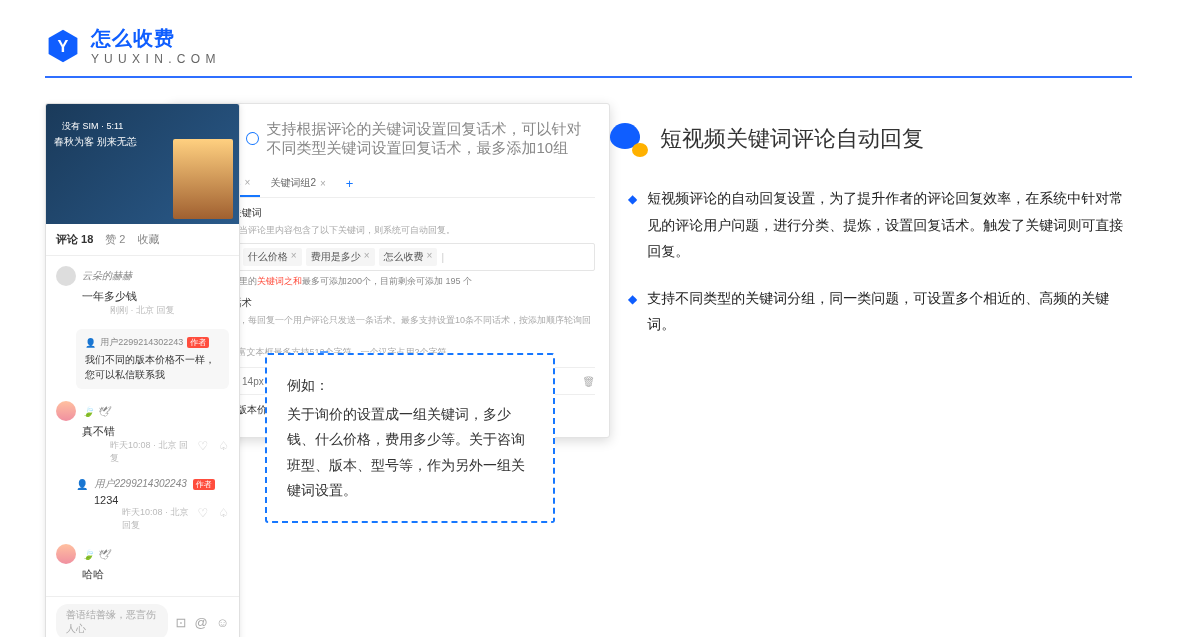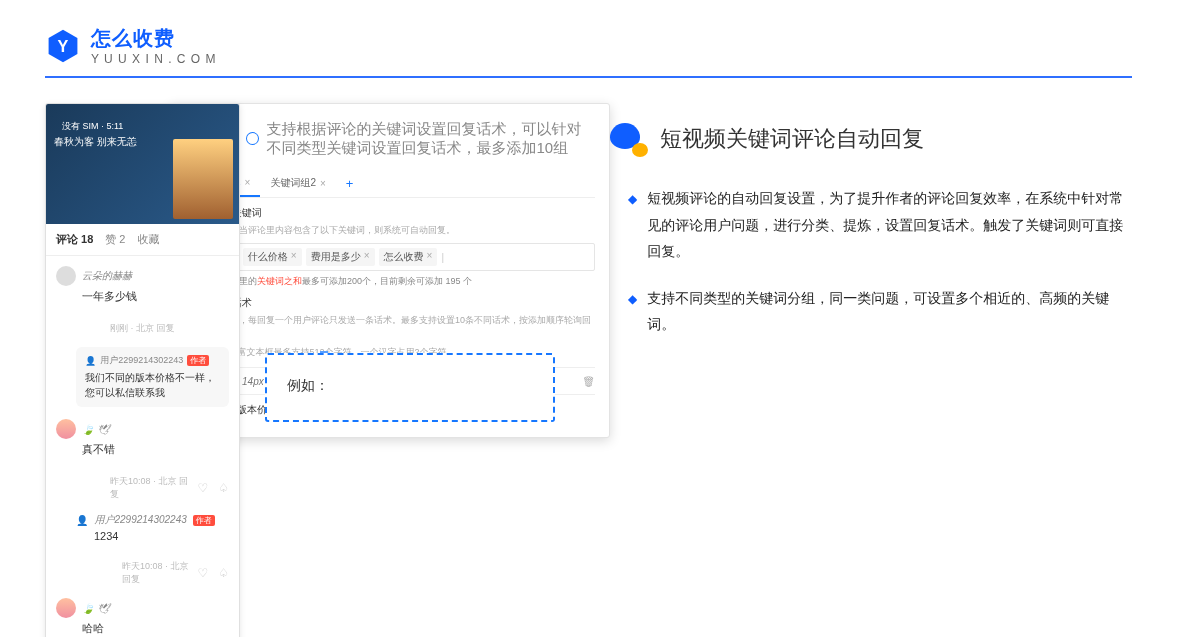--- a/index.html
+++ b/index.html
@@ -39,21 +39,21 @@
 .m-img { position: absolute; right: 6px; top: 35px; width: 60px; height: 80px; background: linear-gradient(#ffd080,#a06030); border-radius: 2px; }
 .m-tabs { display: flex; gap: 12px; padding: 8px 10px; font-size: 11px; color: #888; border-bottom: 1px solid #eee; }
 .m-tabs .act { color: #333; font-weight: 600; }
 .m-list { padding: 4px 0 8px; font-size: 10px; }
 .m-item { padding: 6px 10px; }
 .m-u { display: flex; align-items: center; gap: 6px; color: #888; }
 .m-av { width: 20px; height: 20px; border-radius: 50%; background: #ddd; flex-shrink: 0; }
 .m-av.p { background: linear-gradient(#ffc0a0,#f090a0); }
 .m-name { font-size: 10px; font-style: italic; }
 .m-body { margin-left: 26px; margin-top: 3px; color: #333; font-size: 11px; }
-.m-meta { margin-left: 26px; margin-top: 18px; color: #bbb; font-size: 9px; display: flex; gap: 6px; align-items: center; padding-left: 28px; }
+.m-meta { margin-left: 26px; margin-top: 0; color: #bbb; font-size: 9px; display: flex; gap: 6px; align-items: flex-start; padding-left: 28px; }
 .m-meta .r { margin-left: auto; display: flex; gap: 10px; color: #ccc; font-size: 12px; }
 .m-reply { margin: 6px 10px 6px 30px; background: #f7f7f7; border-radius: 6px; padding: 7px 9px; }
 .m-reply .u { color: #888; font-size: 9px; display: flex; align-items: center; gap: 4px; }
 .m-reply .tag { background: #ff4d3d; color: #fff; font-size: 8px; padding: 0 3px; border-radius: 2px; }
 .m-reply .tx { font-size: 10px; color: #333; margin-top: 3px; line-height: 1.5; }
 .m-input { display: flex; align-items: center; padding: 7px 10px; gap: 8px; border-top: 1px solid #eee; }
 .m-input .f { flex: 1; background: #f5f5f5; border-radius: 12px; padding: 4px 10px; font-size: 10px; color: #aaa; }
 .m-input .ic { color: #aaa; font-size: 13px; }
 
 .panel { position: absolute; top: 0; left: 125px; width: 440px; background: #fff; border: 1px solid #e3e3e3; border-radius: 3px; box-shadow: 0 3px 12px rgba(0,0,0,0.15); padding: 12px 14px; font-size: 10px; }
@@ -69,21 +69,21 @@
 .p-tab.add { color: #1677ff; font-size: 13px; }
 .p-sec { margin: 8px 0 4px; color: #333; font-size: 10px; }
 .p-sec::before { content: '* '; color: #ff4d3d; }
 .p-desc { color: #aaa; font-size: 9px; margin-bottom: 6px; }
 .p-chips { border: 1px solid #e5e5e5; padding: 4px; display: flex; flex-wrap: wrap; gap: 4px; align-items: center; border-radius: 2px; }
 .chip { background: #f5f5f5; padding: 2px 5px; border-radius: 2px; font-size: 10px; color: #555; display: flex; gap: 3px; }
 .chip .x { color: #aaa; }
 .p-note { font-size: 9px; color: #888; margin-top: 4px; }
 .p-note .hl { color: #ff4d3d; }
 .p-toolbar { display: flex; align-items: center; gap: 10px; padding: 6px 0; border-top: 1px solid #eee; border-bottom: 1px solid #eee; margin-top: 8px; color: #777; font-size: 10px; }
-.p-toolbar .sel { display: flex; align-items: center; gap: 2px; font-style: italic; }
+.p-toolbar .sel { display: flex; align-items: center; gap: 2px; }
 .p-toolbar .sep { width: 1px; height: 12px; background: #ddd; }
 .p-toolbar .btn { font-weight: bold; font-size: 11px; }
 .p-toolbar .link { font-size: 9px; }
 .p-toolbar .sp { margin-left: auto; }
 .p-content { padding: 8px 2px; font-size: 10px; color: #333; }
 
 .arrow { position: absolute; top: 248px; left: 275px; }
 .arrow-line { width: 8px; height: 40px; background: linear-gradient(#5aa0ff,#1677ff); }
 .arrow-head { width: 0; height: 0; border-left: 14px solid transparent; border-right: 14px solid transparent; border-top: 20px solid #1677ff; margin-left: -10px; }
 
@@ -251,20 +251,21 @@
       </div>
     </div>
 
     <div class="arrow">
       <div class="arrow-line"></div>
       <div class="arrow-head"></div>
     </div>
 
     <div class="example">
       <div class="h">例如：</div>
+      <div>关于询价的设置成一组关键词，多少钱、什么价格，费用多少等。关于咨询班型、版本、型号等，作为另外一组关键词设置。</div>
     </div>
 
   </div>
 
   <div class="right">
     <div class="section-title">
       <div class="chat-icon">
         <div class="chat-b1"></div>
           <div class="chat-b2"></div>
       </div>

